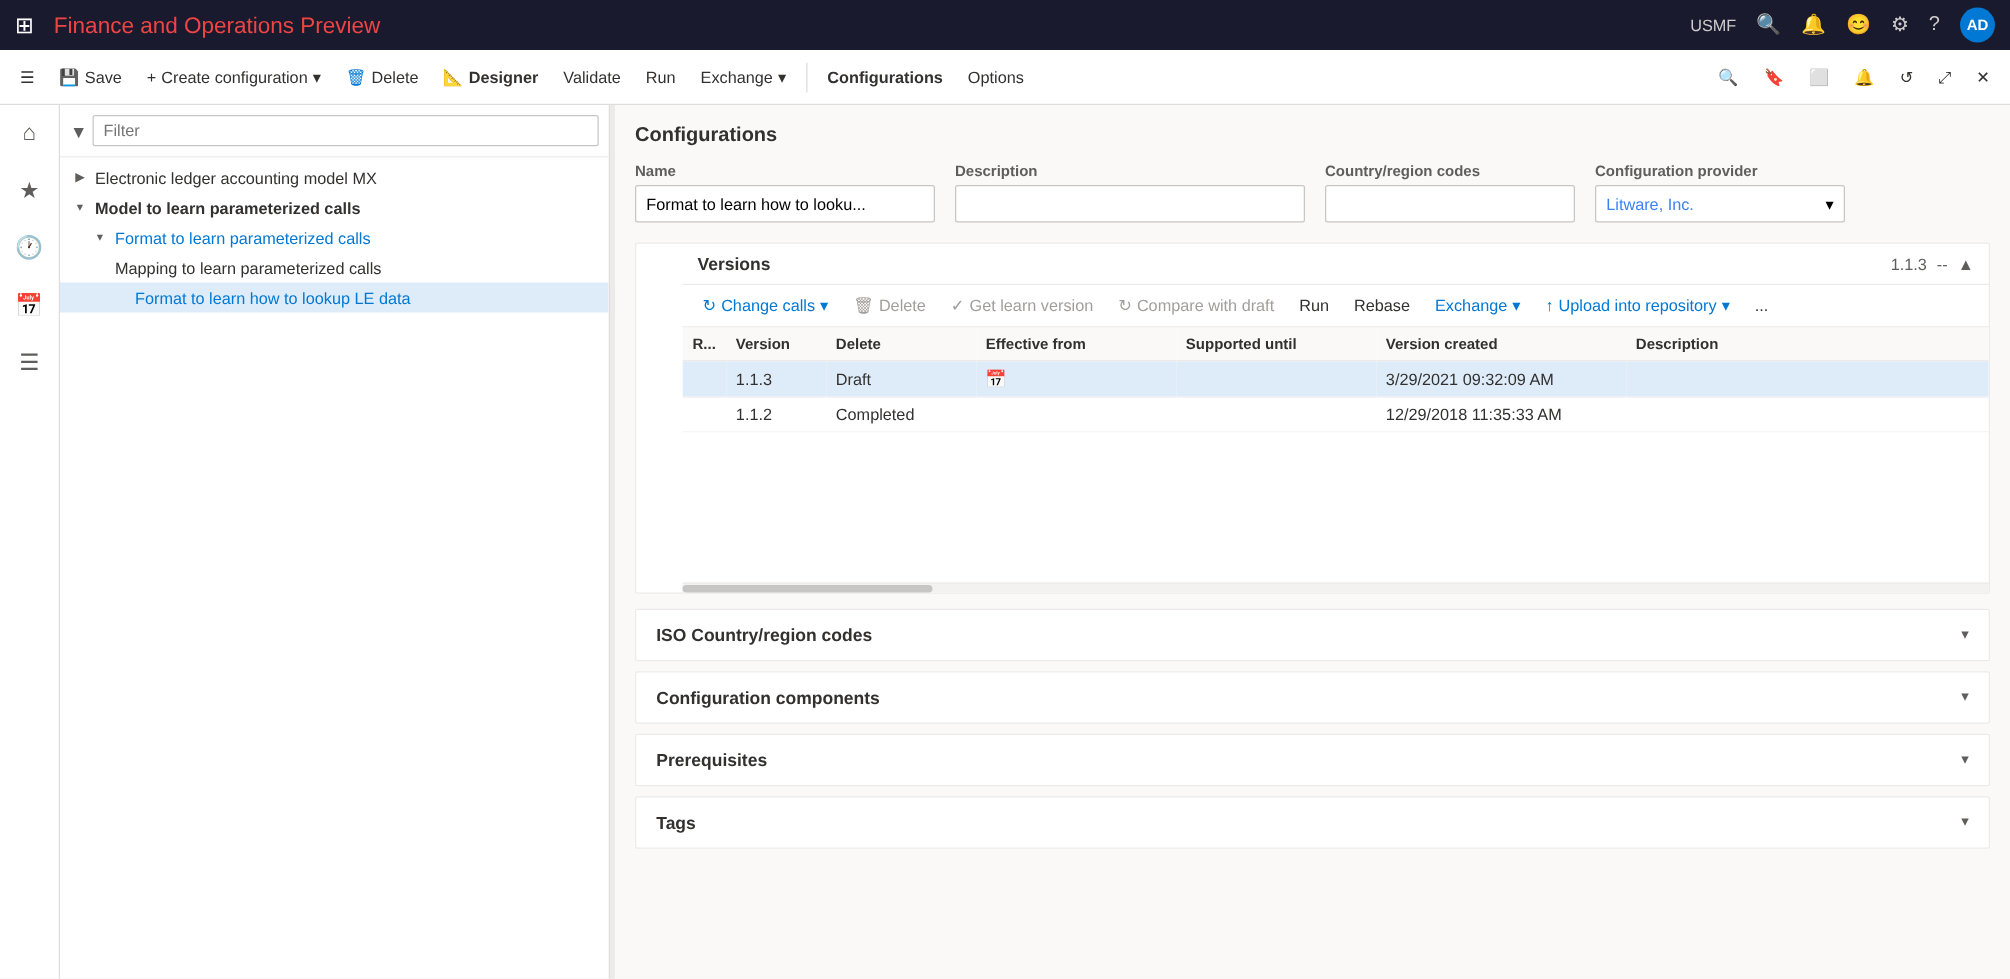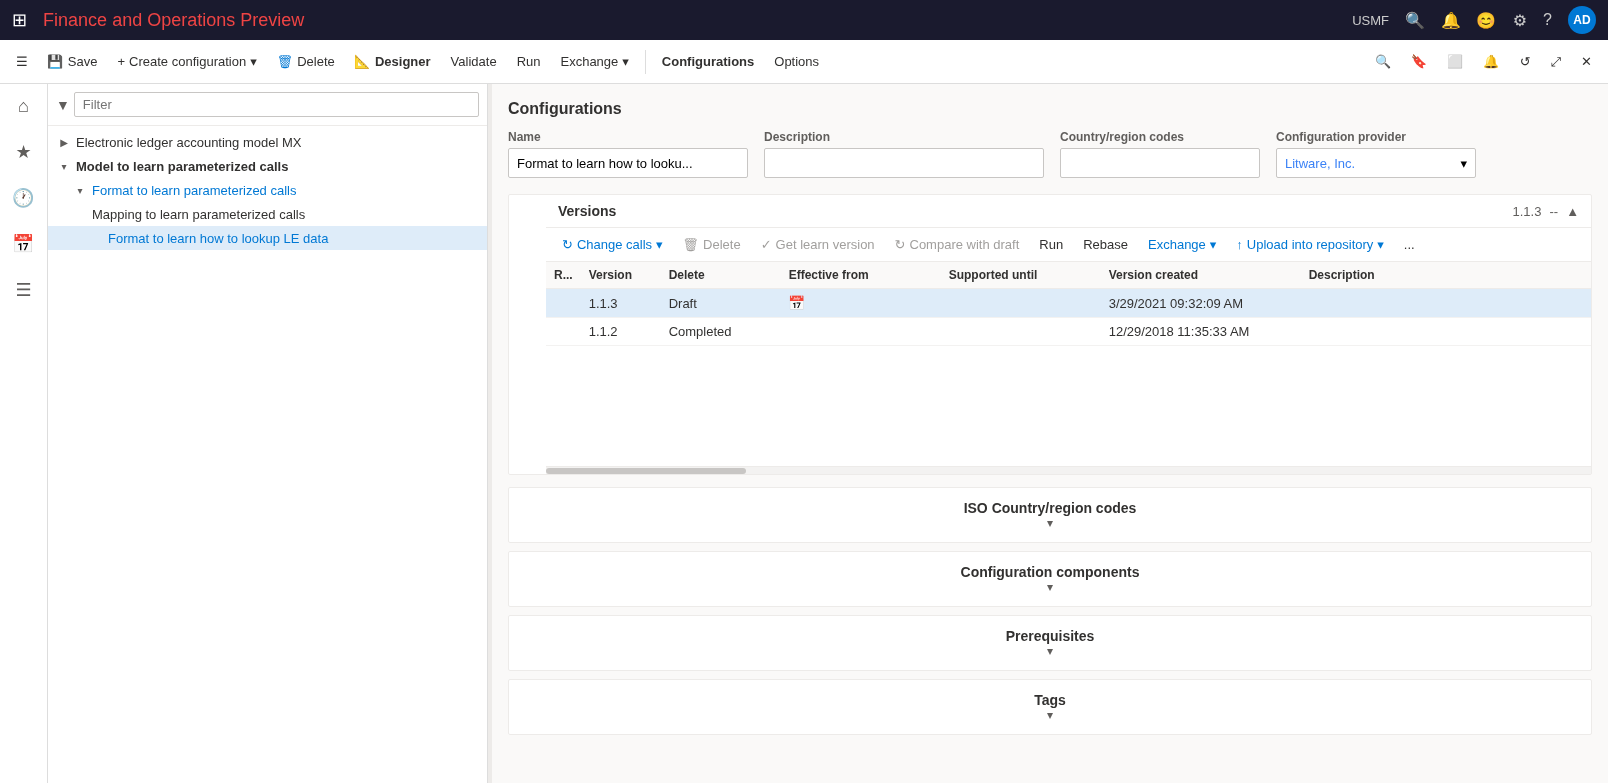--- a/index.html
+++ b/index.html
@@ -223,25 +223,23 @@
 
     
     .collapsible-section {
       background: white;
       border: 1px solid #edebe9;
       border-radius: 2px;
       margin-bottom: 8px;
     }
     .collapsible-header {
       display: flex;
-      align-items: center;
       justify-content: space-between;
       padding: 12px 16px;
       cursor: pointer;
-      flex-direction: column;
     }
     .collapsible-title { font-size: 14px; font-weight: 600; color: #323130; }
     .collapsible-chevron { color: #605e5c; font-size: 12px; }
 
     .str-row-R { width: 30px; }
     .str-row-version { width: 80px; }
     .str-row-status { width: 120px; }
     .str-row-effective { width: 160px; }
     .str-row-supported { width: 160px; }
     .str-row-created { width: 200px; }

